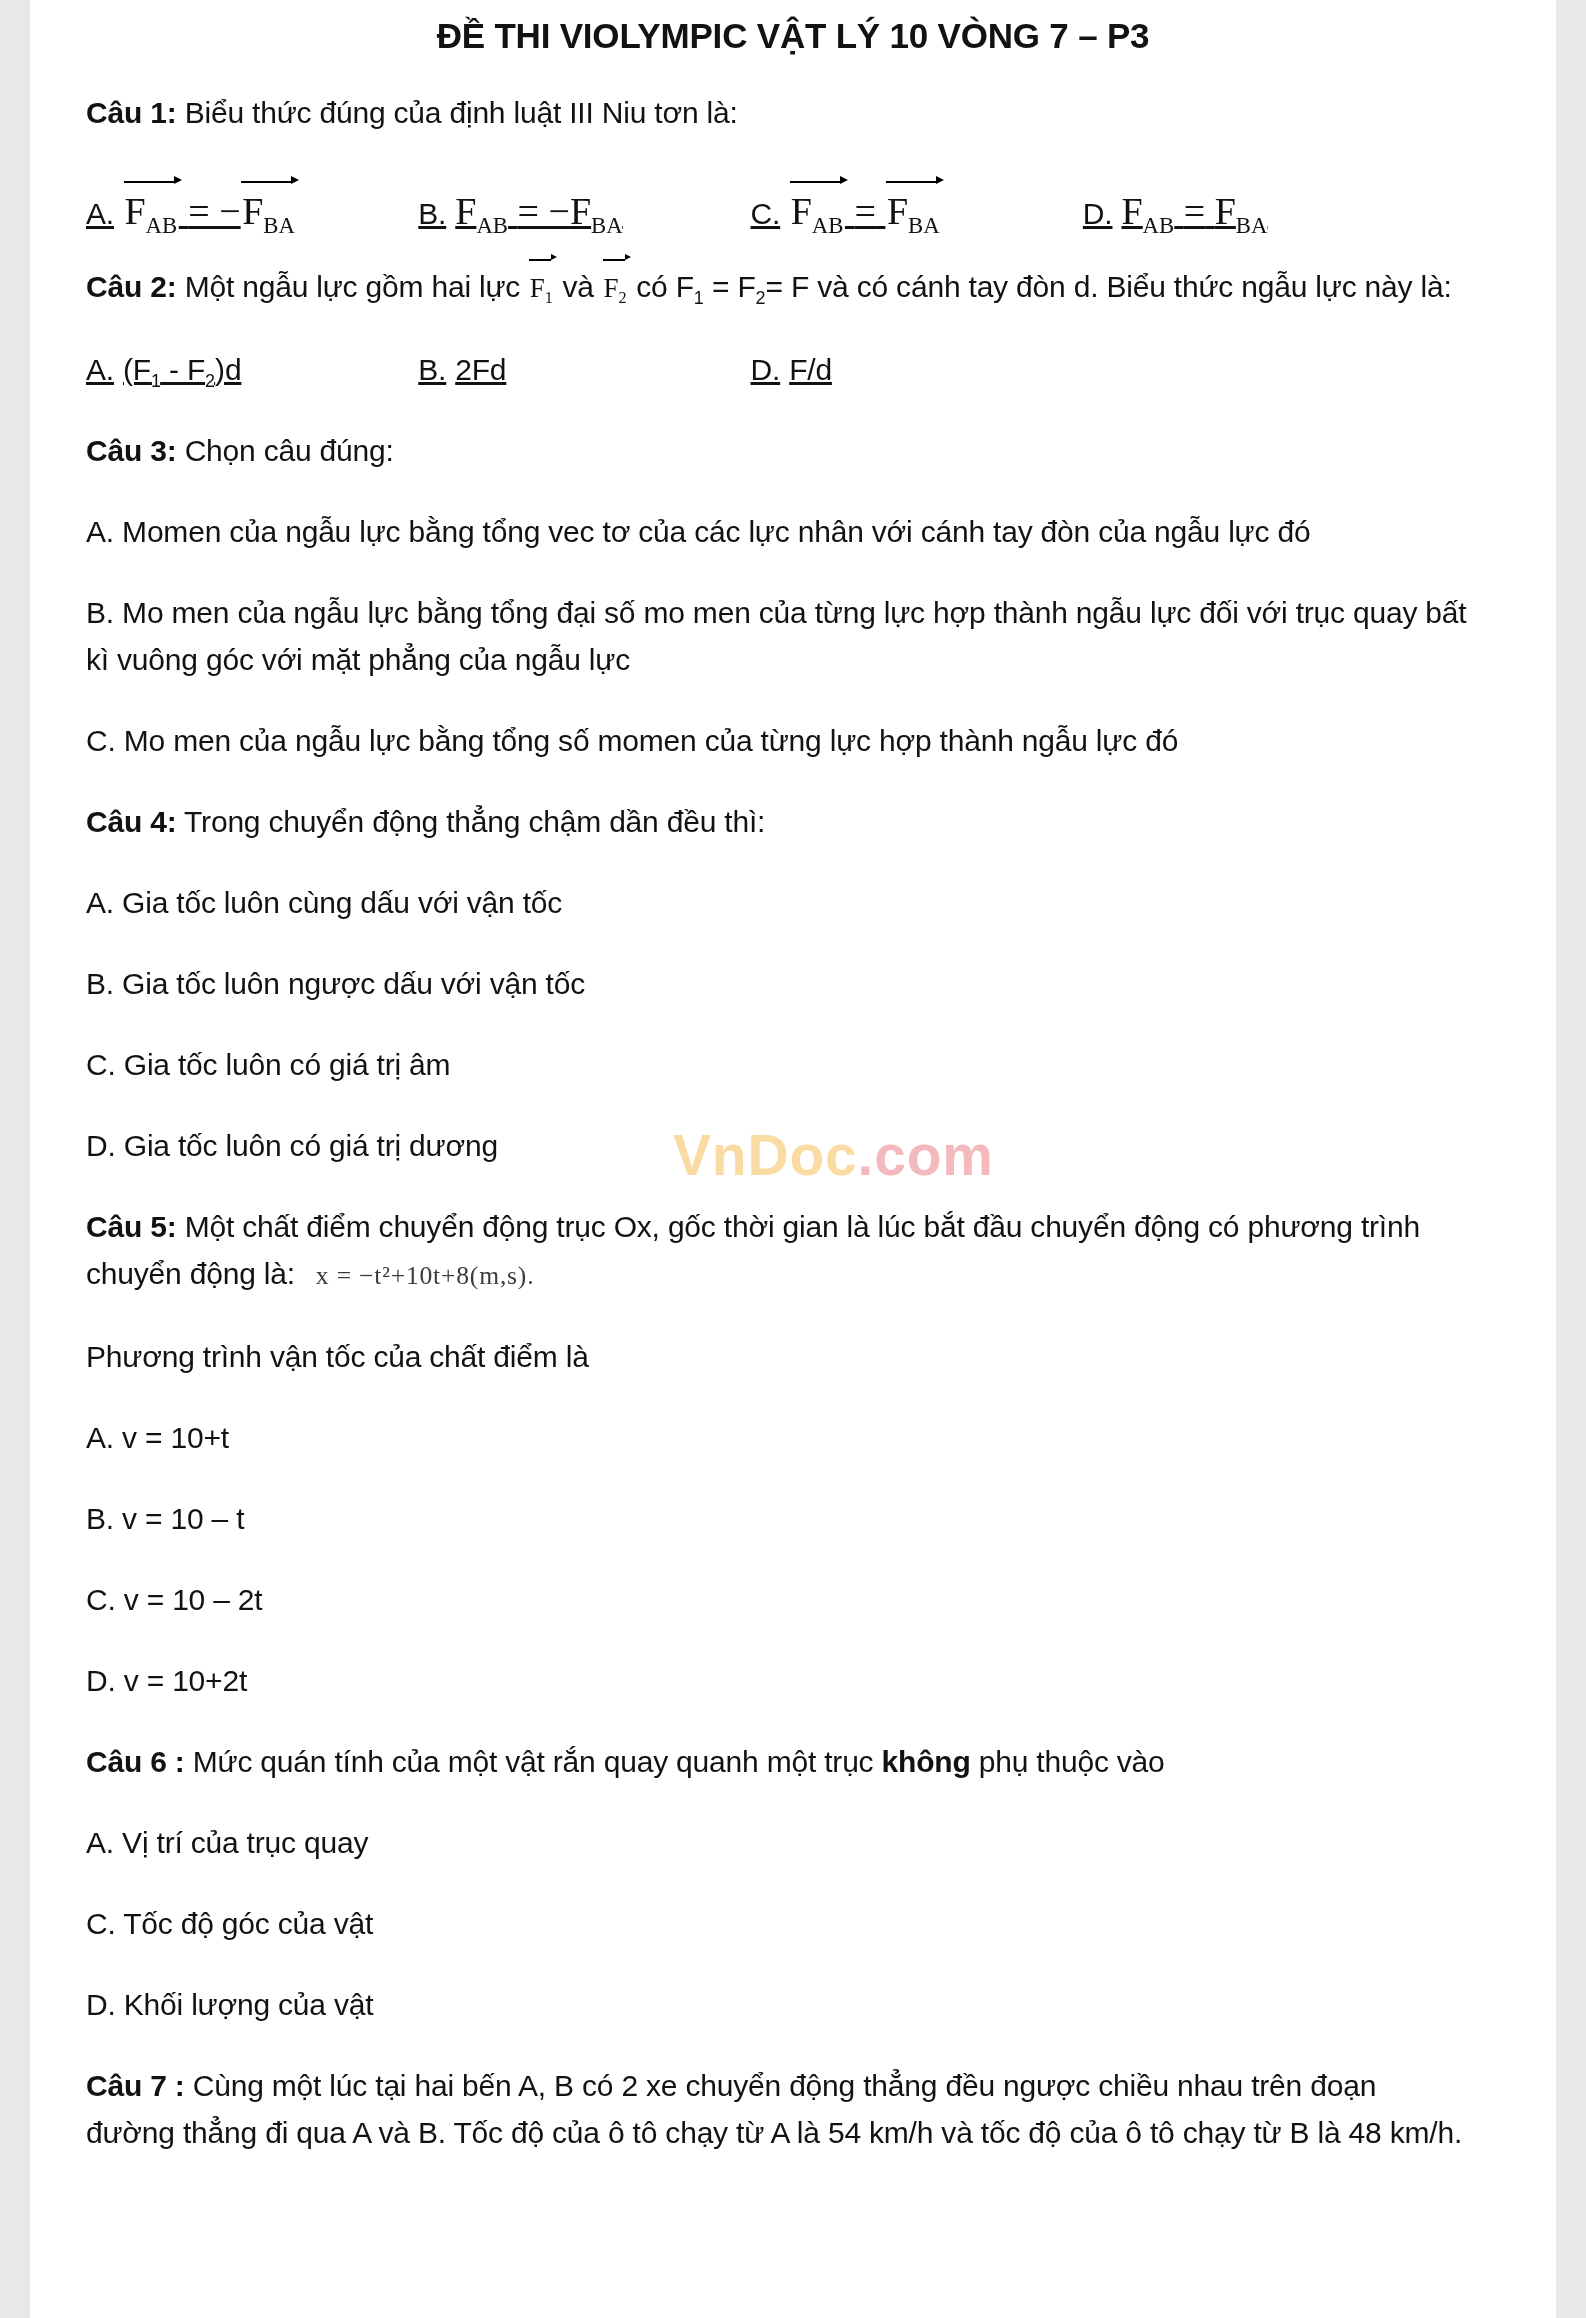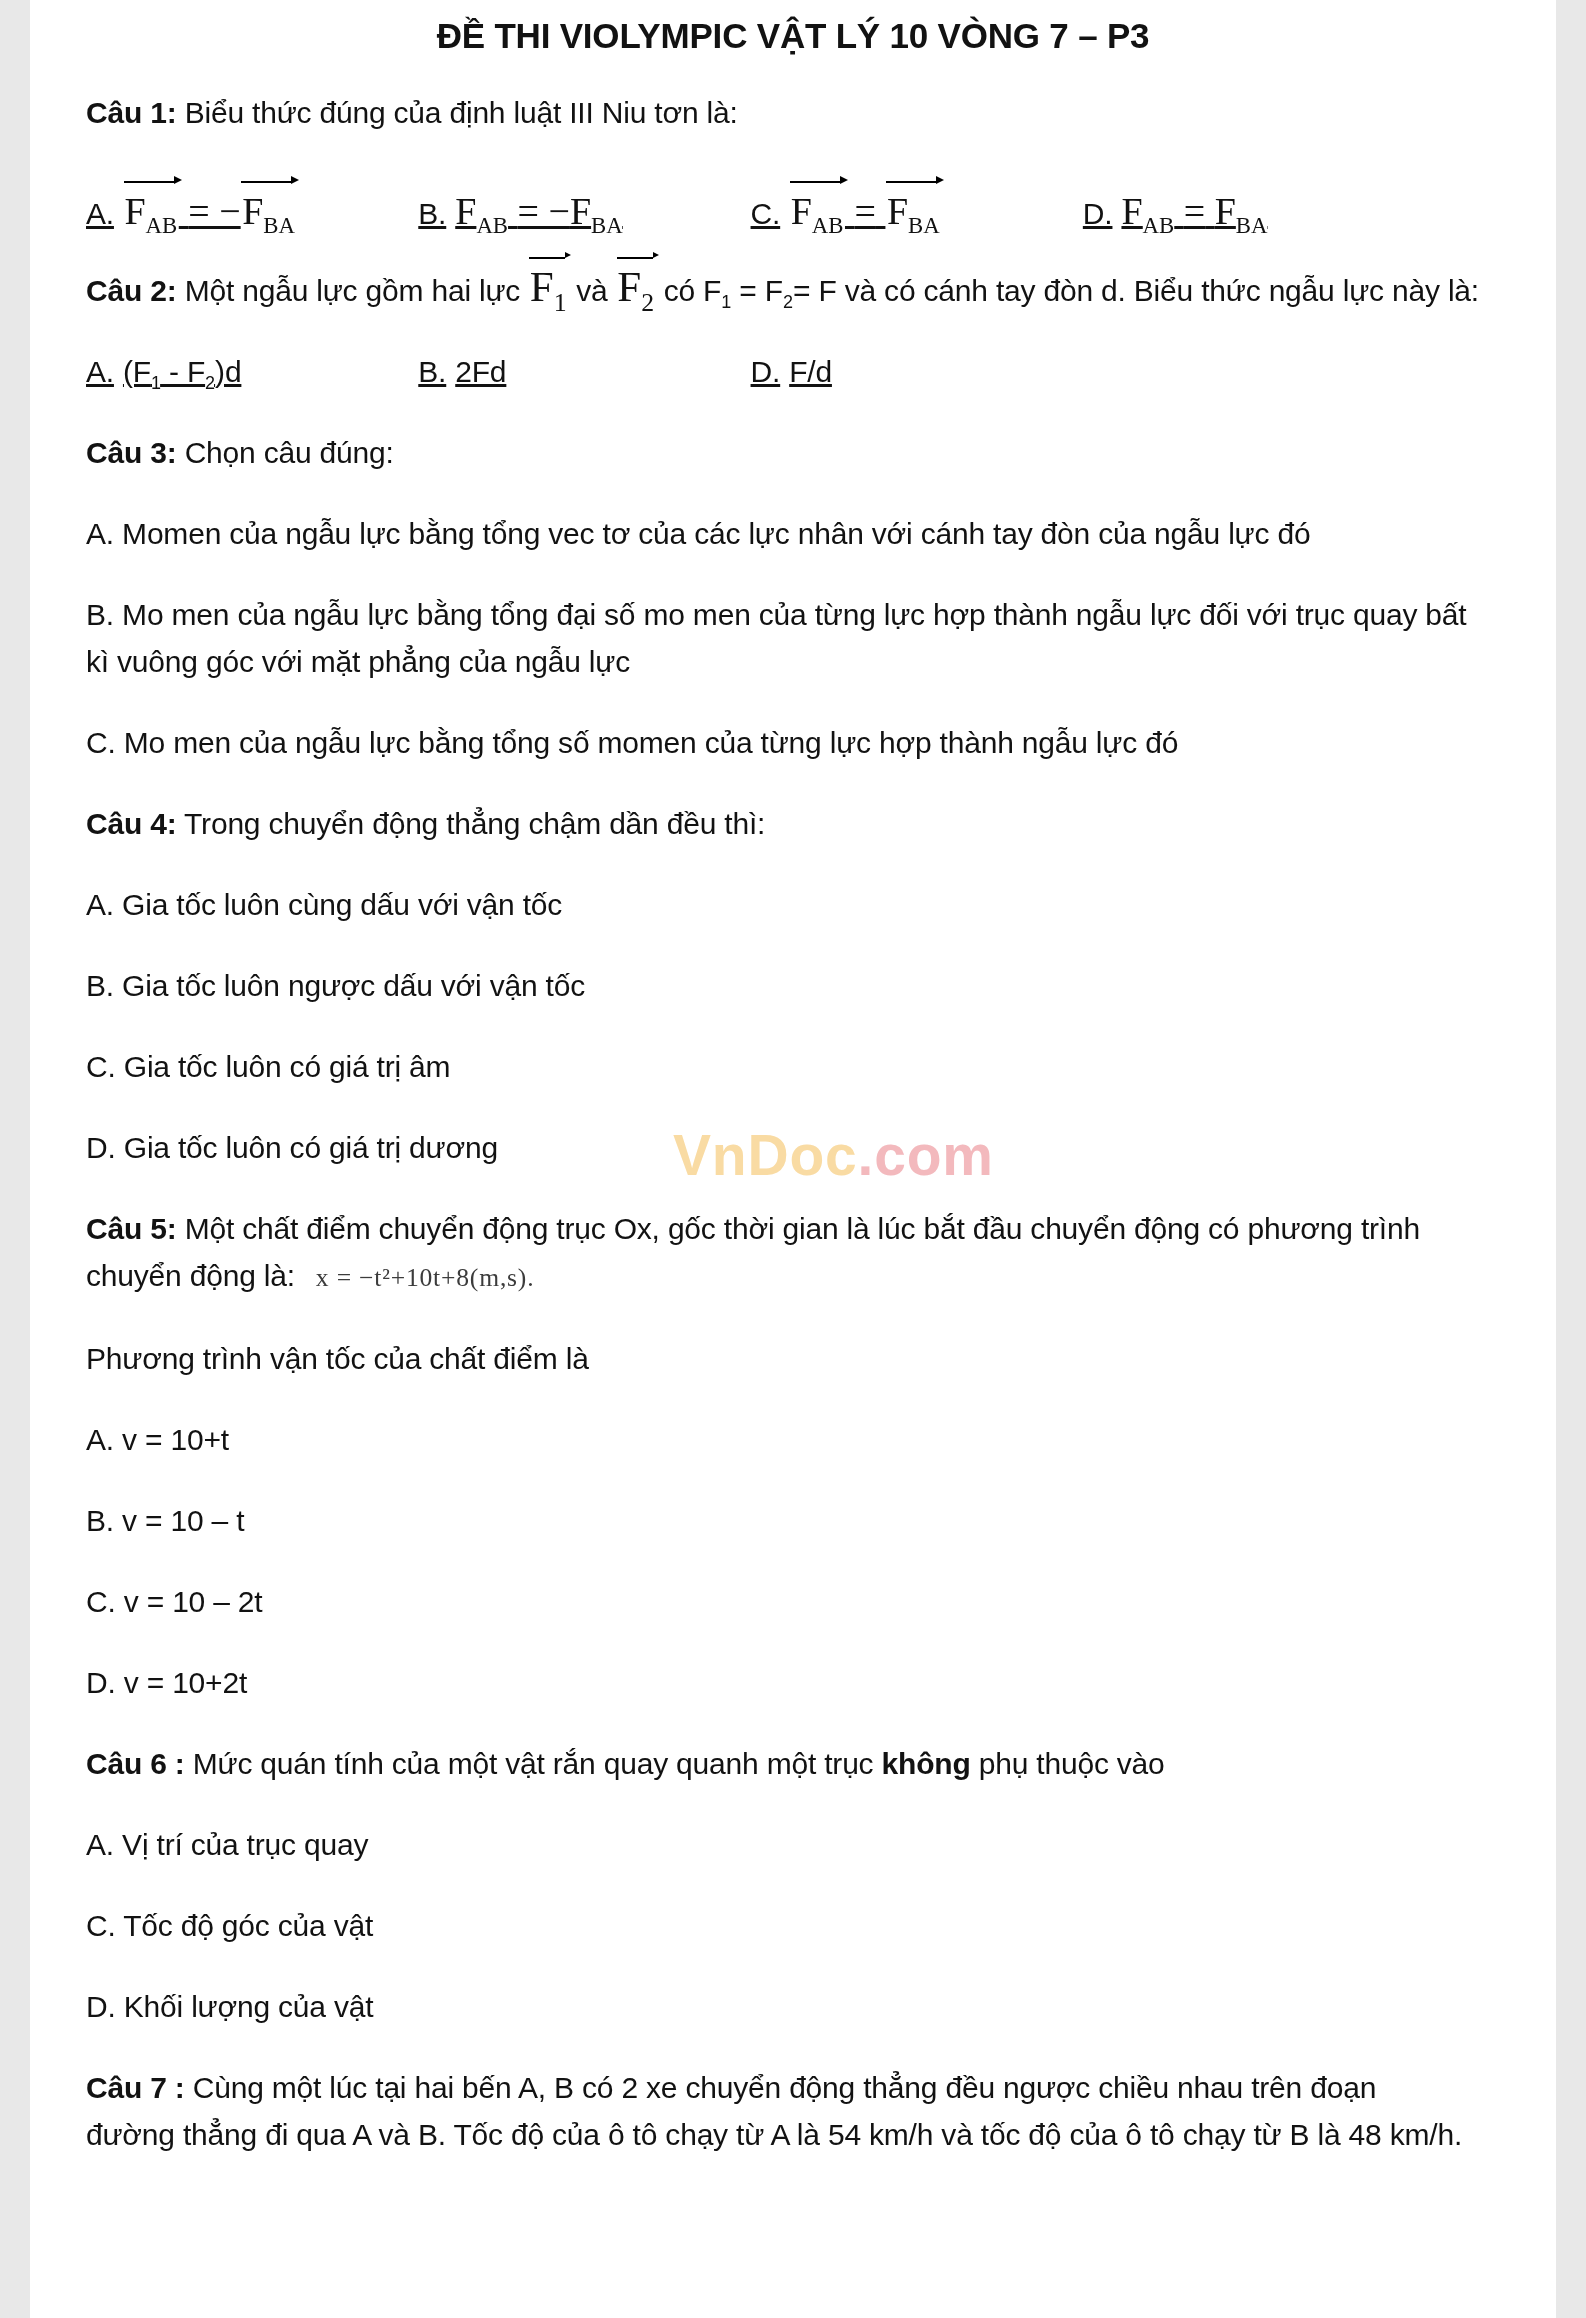--- a/index.html
+++ b/index.html
@@ -27,21 +27,21 @@
   .q-label{font-weight:bold;}
   b{font-weight:bold;}
   
   .opt-row{display:flex;align-items:center;text-decoration:underline;}
   .opt-col{width:23.5%;flex:0 0 auto;}
   .opt-col:last-child{width:auto;}
   .letter{margin-right:9px;}
   
   .math{font-family:"Liberation Serif","DejaVu Serif",serif;letter-spacing:0;}
   .math-big{font-size:38px;}
-  .math-mid{font-size:43px;text-align:center;}
+  .math-mid{font-size:27px;text-align:center;}
   sub{font-size:0.60em;vertical-align:-0.38em;line-height:0;letter-spacing:0;}
   
   .vec{position:relative;display:inline-block;padding:0 1.5px;}
   .arr{position:absolute;left:0.8px;right:-3px;top:-12px;height:10.5px;display:block;}
   .arr::before{content:"";position:absolute;left:0;right:6.8px;top:4.5px;border-top:2.3px solid #000;}
   .arr::after{content:"";position:absolute;right:0;top:0;width:0;height:0;
     border-left:8.3px solid #000;border-top:4.5px solid transparent;border-bottom:4.5px solid transparent;}
   .vec-sm .arr{top:-10.5px;}
   .vec-sm .arr::before{border-top-width:2.3px;right:6px;}
   .vec-sm .arr::after{border-left-width:6.8px;border-top-width:3.8px;border-bottom-width:3.8px;}

